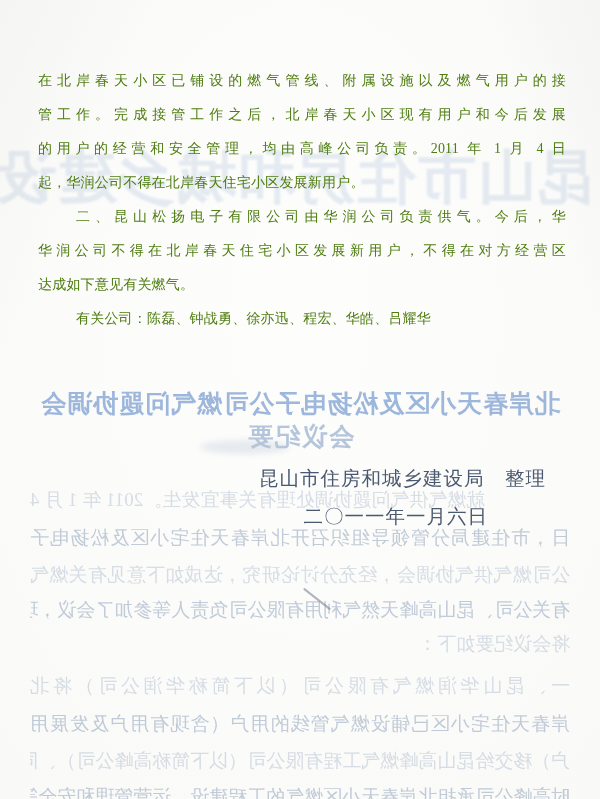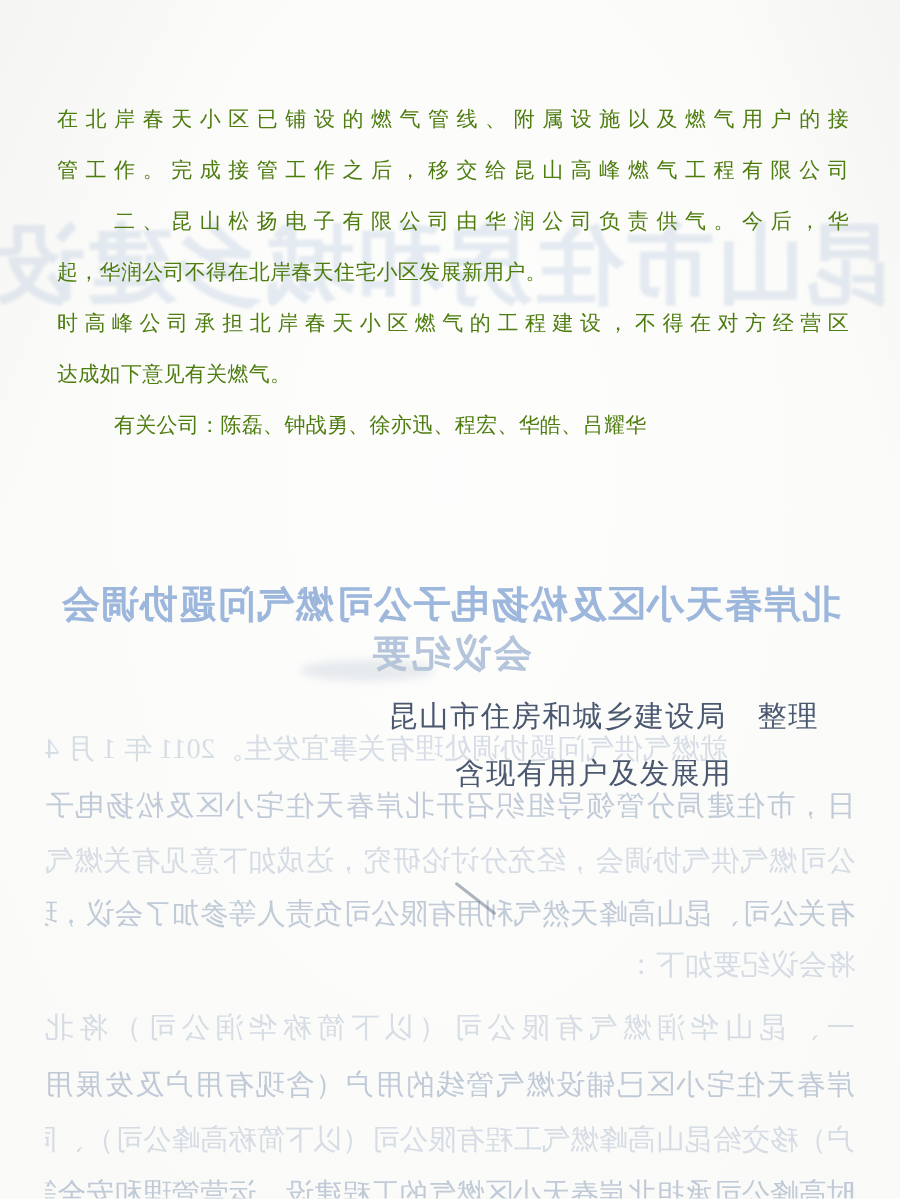--- a/index.html
+++ b/index.html
@@ -83,31 +83,32 @@
 </style>
 </head>
 <body>
 
 <div class="paper"></div>
 
 <div class="wm-big mirrored">昆山市住房和城乡建设局</div>
 
 <div class="main-text">
   <div class="line just">在北岸春天小区已铺设的燃气管线、附属设施以及燃气用户的接</div>
-  <div class="line just">管工作。完成接管工作之后，移交给昆山高峰燃气工程有限公司</div>
+  <div class="line just">管工作。完成接管工作之后，北岸春天小区现有用户和今后发展</div>
+  <div class="line just">的用户的经营和安全管理，均由高峰公司负责。2011 年 1 月 4 日</div>
+  <div class="line">起，华润公司不得在北岸春天住宅小区发展新用户。</div>
   <div class="line just indent">二、昆山松扬电子有限公司由华润公司负责供气。今后，华</div>
-  <div class="line">起，华润公司不得在北岸春天住宅小区发展新用户。</div>
-  <div class="line just">时高峰公司承担北岸春天小区燃气的工程建设，不得在对方经营区</div>
+  <div class="line just">华润公司不得在北岸春天住宅小区发展新用户，不得在对方经营区</div>
   <div class="line">达成如下意见有关燃气。</div>
   <div class="line indent">有关公司：陈磊、钟战勇、徐亦迅、程宏、华皓、吕耀华</div>
 </div>
 
 <div class="sig-block">
   <div class="sig-line">昆山市住房和城乡建设局　整理</div>
-  <div class="date-line">含现有用户及发展用</div>
+  <div class="date-line">二〇一一年一月六日</div>
 </div>
 
 <div class="bleed-title mirrored">
   <div class="t1">北岸春天小区及松扬电子公司燃气问题协调会</div>
   <div class="t2">会议纪要</div>
 </div>
 
 <div class="bleed-body mirrored">
   <div class="bleed-line frag-left lighter" style="top:488px">就燃气供气问题协调处理有关事宜发生。2011 年 1 月 4</div>
   <div class="bleed-line" style="top:526px">日，市住建局分管领导组织召开北岸春天住宅小区及松扬电子</div>

